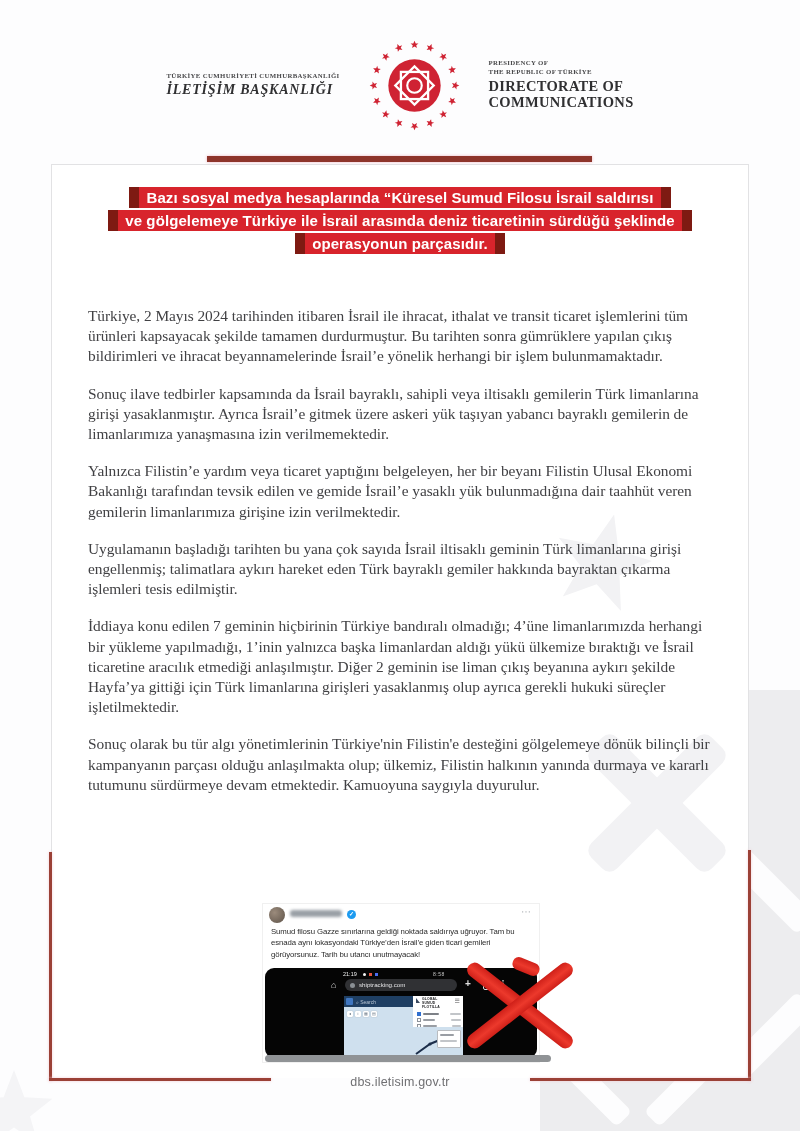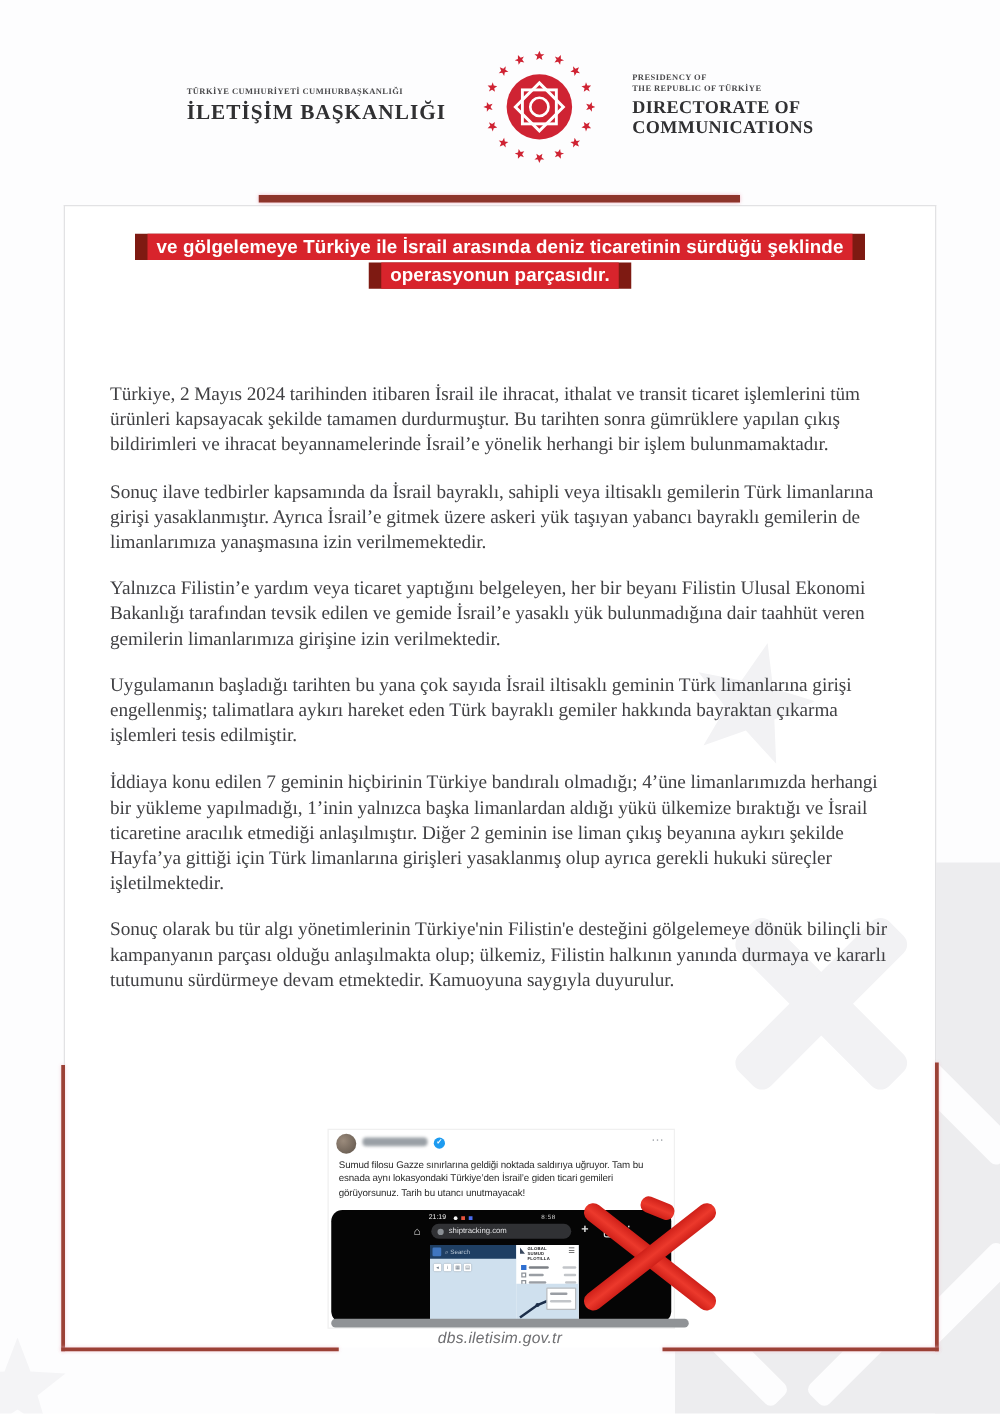--- a/index.html
+++ b/index.html
@@ -16,21 +16,21 @@
   .chev-c{left:556px;top:1080px;width:80px;height:22px;transform:rotate(45deg);}
   .chev-d{left:640px;top:1080px;width:80px;height:22px;transform:rotate(-45deg);}
   .star-clip{clip-path:polygon(50% 0%,63% 34%,98% 36%,70% 58%,80% 92%,50% 72%,20% 92%,30% 58%,2% 36%,37% 34%);}
   .bg-star-bl{left:-26px;top:1070px;width:80px;height:80px;background:#f4f4f6;}
 
   
   .masthead{position:absolute;left:0;top:30px;width:100%;height:110px;display:flex;
             justify-content:center;align-items:center;gap:26px;z-index:2;}
   .org{font-family:"Liberation Serif",serif;color:#3a3a3c;}
   .org-small{font-size:6.8px;font-weight:bold;letter-spacing:.35px;line-height:1.25;color:#4a4a4c;}
-  .org-tr .org-large{font-size:17px;font-weight:bold;letter-spacing:.8px;color:#303032;margin-top:2px;}
+  .org-tr .org-large{font-size:14px;font-weight:bold;letter-spacing:.8px;color:#303032;margin-top:2px;font-style:italic;}
   .org-en .org-large{font-size:14.5px;font-weight:bold;letter-spacing:.3px;line-height:1.08;color:#303032;margin-top:3px;}
   .emblem{flex:0 0 auto;}
 
   
   .top-bar{position:absolute;left:207px;top:156px;width:385px;height:6px;background:#8e352b;z-index:3;
            box-shadow:0 0 3px rgba(240,170,185,.9);}
   .card{position:absolute;left:51px;top:164px;width:698px;height:914px;background:#fff;
         border:1px solid #e2e2e4;border-bottom:none;box-sizing:border-box;z-index:1;}
   .wm{position:absolute;z-index:0;}
   .wm-star{left:500px;top:348px;width:100px;height:100px;background:#f2f2f4;transform:rotate(14deg);}
@@ -111,21 +111,21 @@
   .frame{position:absolute;background:#9b4136;z-index:3;box-shadow:0 0 3px rgba(243,201,212,.9);}
   .f-left{left:49px;top:852px;width:3px;height:229px;}
   .f-right{left:748px;top:850px;width:3px;height:231px;}
   .f-bl{left:49px;top:1078px;width:222px;height:3px;}
   .f-br{left:530px;top:1078px;width:221px;height:3px;}
 
   
   .footer{position:absolute;left:0;top:1061px;width:100%;text-align:center;z-index:4;}
   .dmm{display:inline-block;font-size:27px;font-weight:800;color:#141414;letter-spacing:2px;
        transform:scaleX(1.25);line-height:26px;}
-  .site{font-size:12.5px;color:#6f6f72;margin-top:2px;letter-spacing:.2px;font-style:italic;}
+  .site{font-size:12.5px;color:#6f6f72;margin-top:14px;letter-spacing:.2px;}
 </style>
 </head>
 <body>
 
 <div class="page">
 
   <div class="bg bg-right-col"></div>
   <div class="bg bg-bottom-band"></div>
   <div class="bg bg-chev chev-a"></div>
   <div class="bg bg-chev chev-b"></div>
@@ -179,20 +179,21 @@
 
   <div class="top-bar"></div>
 
   <div class="card">
     <div class="wm wm-star star-clip"></div>
     <div class="wm wm-xbar wm-x1"></div>
     <div class="wm wm-xbar wm-x2"></div>
   </div>
 
   <div class="headline">
+    <span class="h-line"><span class="h-out"><span class="h-in">Bazı sosyal medya hesaplarında “Küresel Sumud Filosu İsrail saldırısı</span></span></span>
     <span class="h-line"><span class="h-out"><span class="h-in">ve gölgelemeye Türkiye ile İsrail arasında deniz ticaretinin sürdüğü şeklinde</span></span></span>
     <span class="h-line"><span class="h-out"><span class="h-in">operasyonun parçasıdır.</span></span></span>
   </div>
 
   <div class="body-text">
     <p>Türkiye, 2 Mayıs 2024 tarihinden itibaren İsrail ile ihracat, ithalat ve transit ticaret işlemlerini tüm ürünleri kapsayacak şekilde tamamen durdurmuştur. Bu tarihten sonra gümrüklere yapılan çıkış bildirimleri ve ihracat beyannamelerinde İsrail’e yönelik herhangi bir işlem bulunmamaktadır.</p>
     <p>Sonuç ilave tedbirler kapsamında da İsrail bayraklı, sahipli veya iltisaklı gemilerin Türk limanlarına girişi yasaklanmıştır. Ayrıca İsrail’e gitmek üzere askeri yük taşıyan yabancı bayraklı gemilerin de limanlarımıza yanaşmasına izin verilmemektedir.</p>
     <p>Yalnızca Filistin’e yardım veya ticaret yaptığını belgeleyen, her bir beyanı Filistin Ulusal Ekonomi Bakanlığı tarafından tevsik edilen ve gemide İsrail’e yasaklı yük bulunmadığına dair taahhüt veren gemilerin limanlarımıza girişine izin verilmektedir.</p>
     <p>Uygulamanın başladığı tarihten bu yana çok sayıda İsrail iltisaklı geminin Türk limanlarına girişi engellenmiş; talimatlara aykırı hareket eden Türk bayraklı gemiler hakkında bayraktan çıkarma işlemleri tesis edilmiştir.</p>
     <p>İddiaya konu edilen 7 geminin hiçbirinin Türkiye bandıralı olmadığı; 4’üne limanlarımızda herhangi bir yükleme yapılmadığı, 1’inin yalnızca başka limanlardan aldığı yükü ülkemize bıraktığı ve İsrail ticaretine aracılık etmediği anlaşılmıştır. Diğer 2 geminin ise liman çıkış beyanına aykırı şekilde Hayfa’ya gittiği için Türk limanlarına girişleri yasaklanmış olup ayrıca gerekli hukuki süreçler işletilmektedir.</p>

